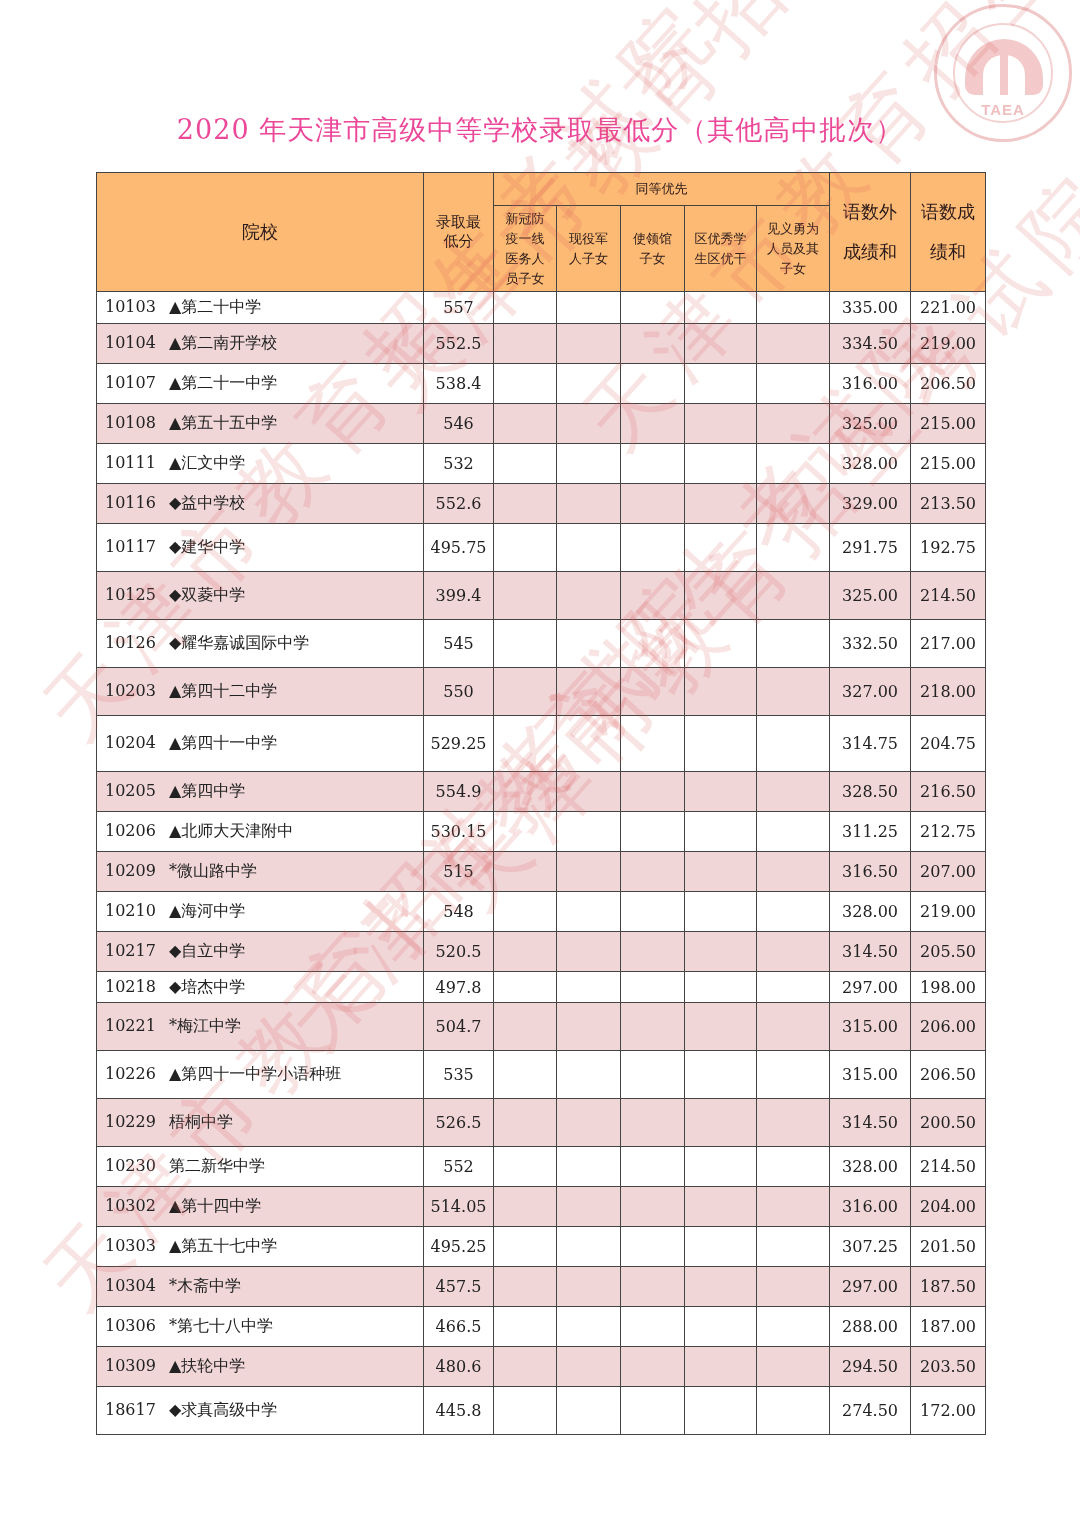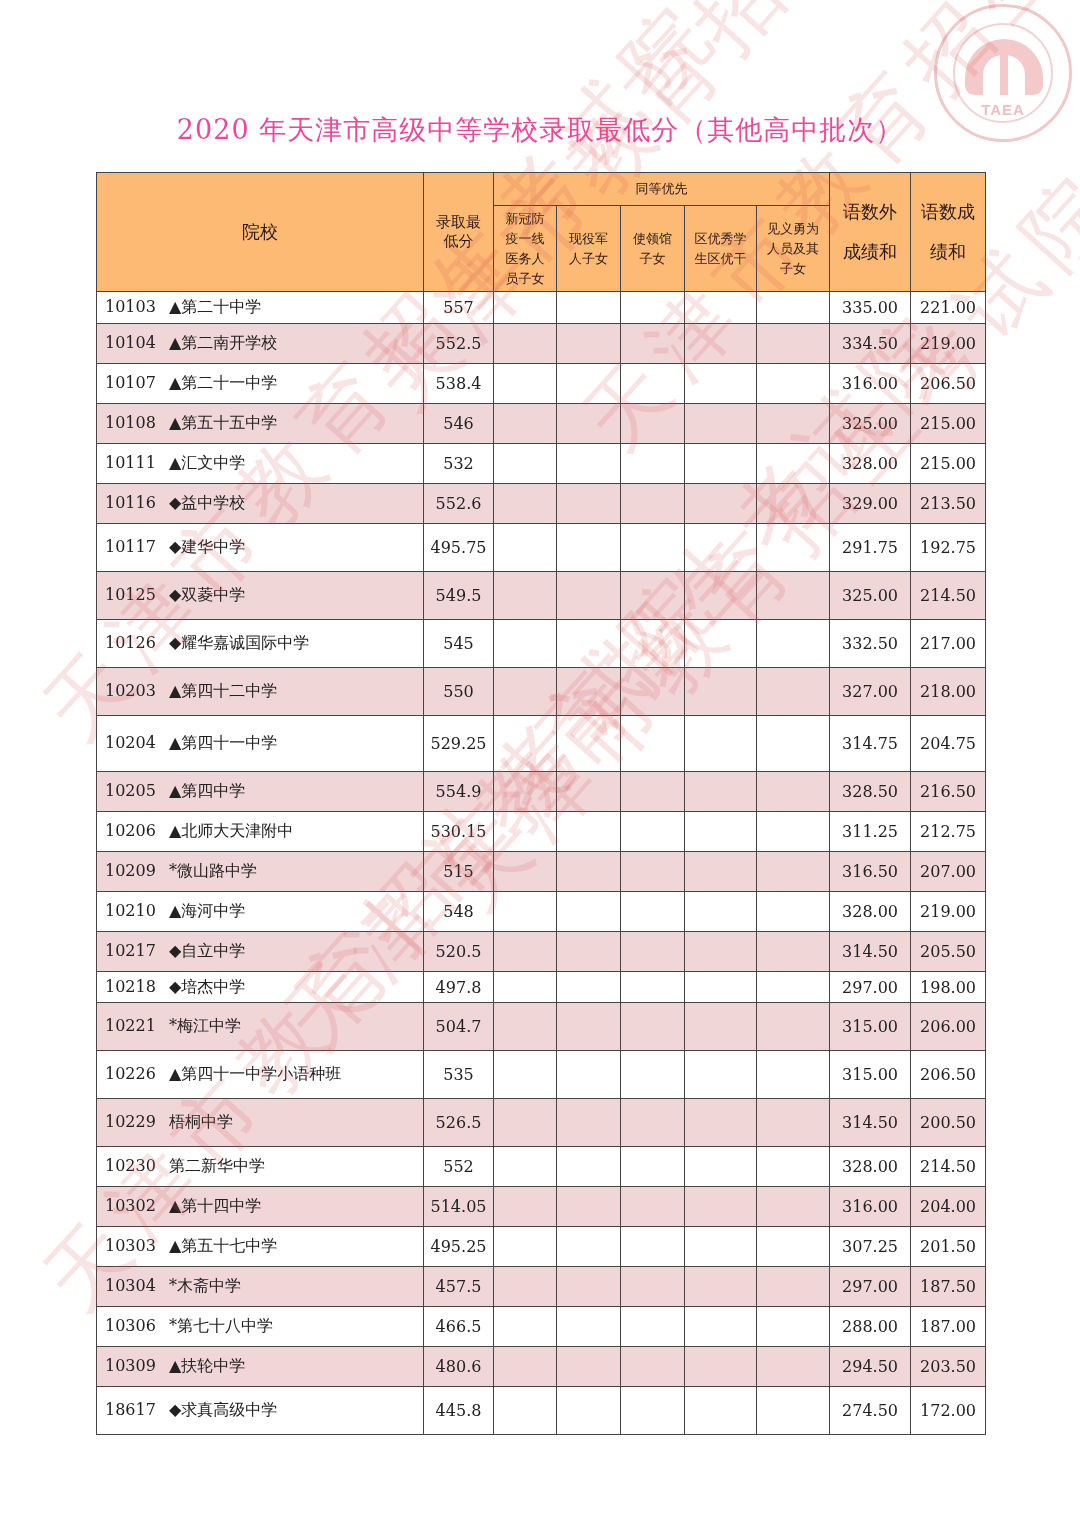--- a/index.html
+++ b/index.html
@@ -161,21 +161,21 @@
         <td></td>
         <td></td>
         <td></td>
         <td></td>
         <td></td>
         <td class="c">291.75</td>
         <td class="c">192.75</td>
       </tr>
       <tr class="alt" style="height: 48px;">
         <td class="school"><span class="code">10125</span><span>◆双菱中学</span></td>
-        <td class="c">549.5</td>
+        <td class="c">399.4</td>
         <td></td>
         <td></td>
         <td></td>
         <td></td>
         <td></td>
         <td class="c">325.00</td>
         <td class="c">214.50</td>
       </tr>
       <tr style="height: 48px;">
         <td class="school"><span class="code">10126</span><span>◆耀华嘉诚国际中学</span></td>

